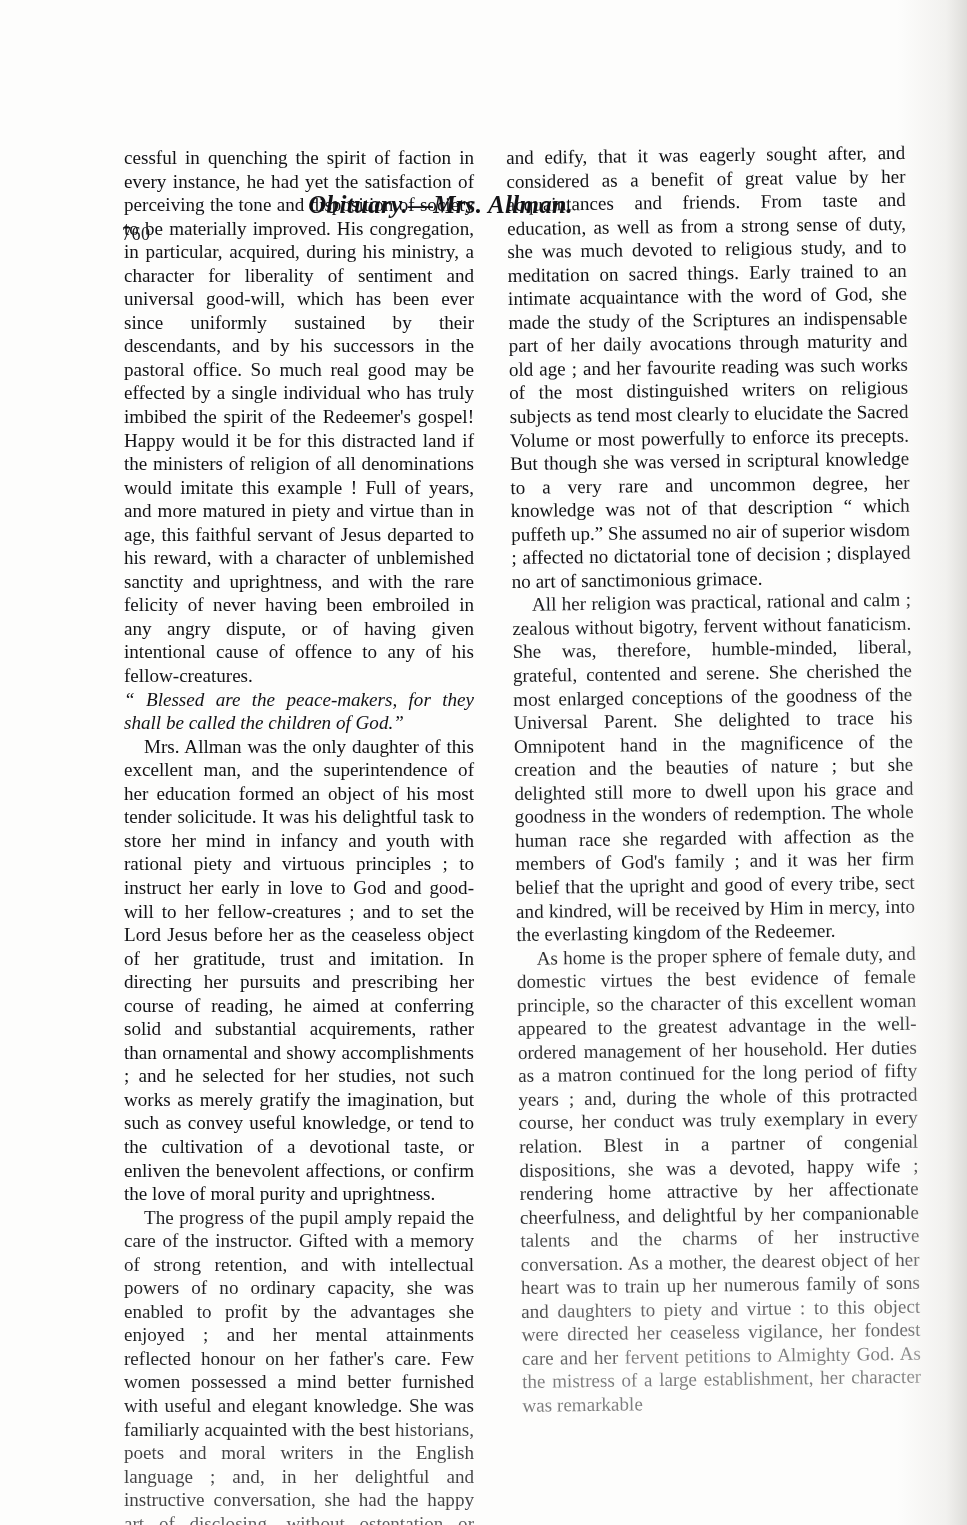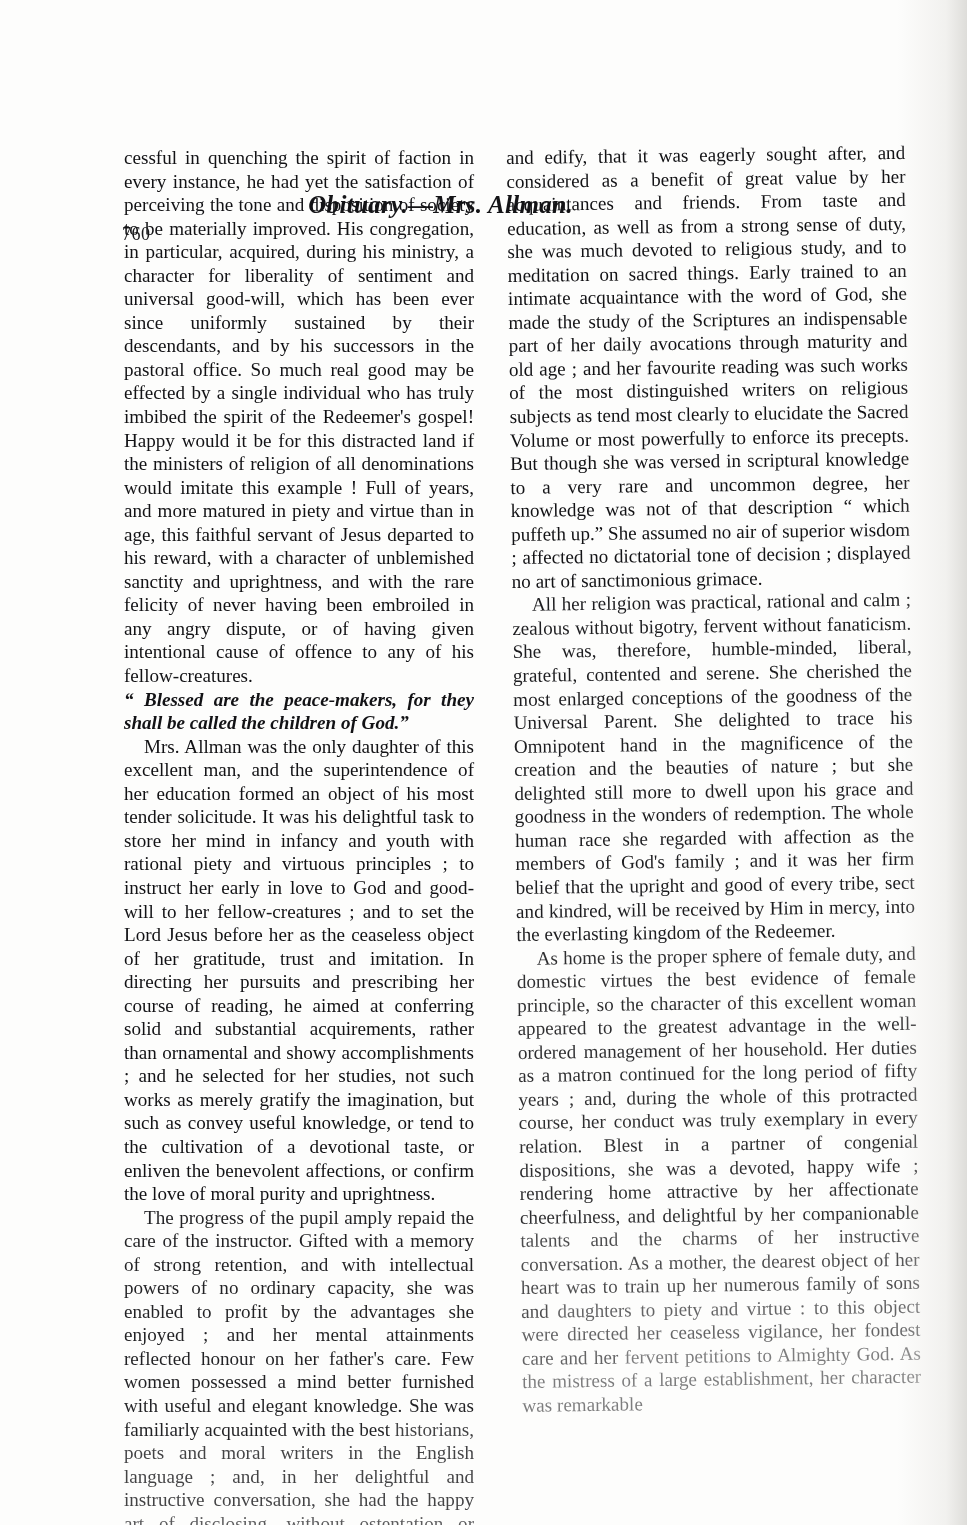--- a/index.html
+++ b/index.html
@@ -43,21 +43,21 @@
     text-justify:inter-word;
     font-size:19.1px;
     line-height:23.55px;
     color:#121215;
     -webkit-font-smoothing:none;
   }
   .col-left{left:124px;width:350px;}
   .col-right{left:506px;width:399px;transform:rotate(-0.75deg);transform-origin:0 0;}
   .col p{margin:0;text-indent:20px;}
   .col p.noind{text-indent:0;}
-  .col p.verse{font-style:italic;font-weight:bold;text-indent:0;}
+  .col p.verse{font-style:italic;font-weight:normal;text-indent:0;}
   
   .fade1{opacity:.93;}
   .fade2{opacity:.85;}
   .fade3{opacity:.74;}
   .fade4{opacity:.62;}
   .rfade1{opacity:.95;}
   .rfade2{opacity:.88;}
 </style>
 </head>
 <body>

